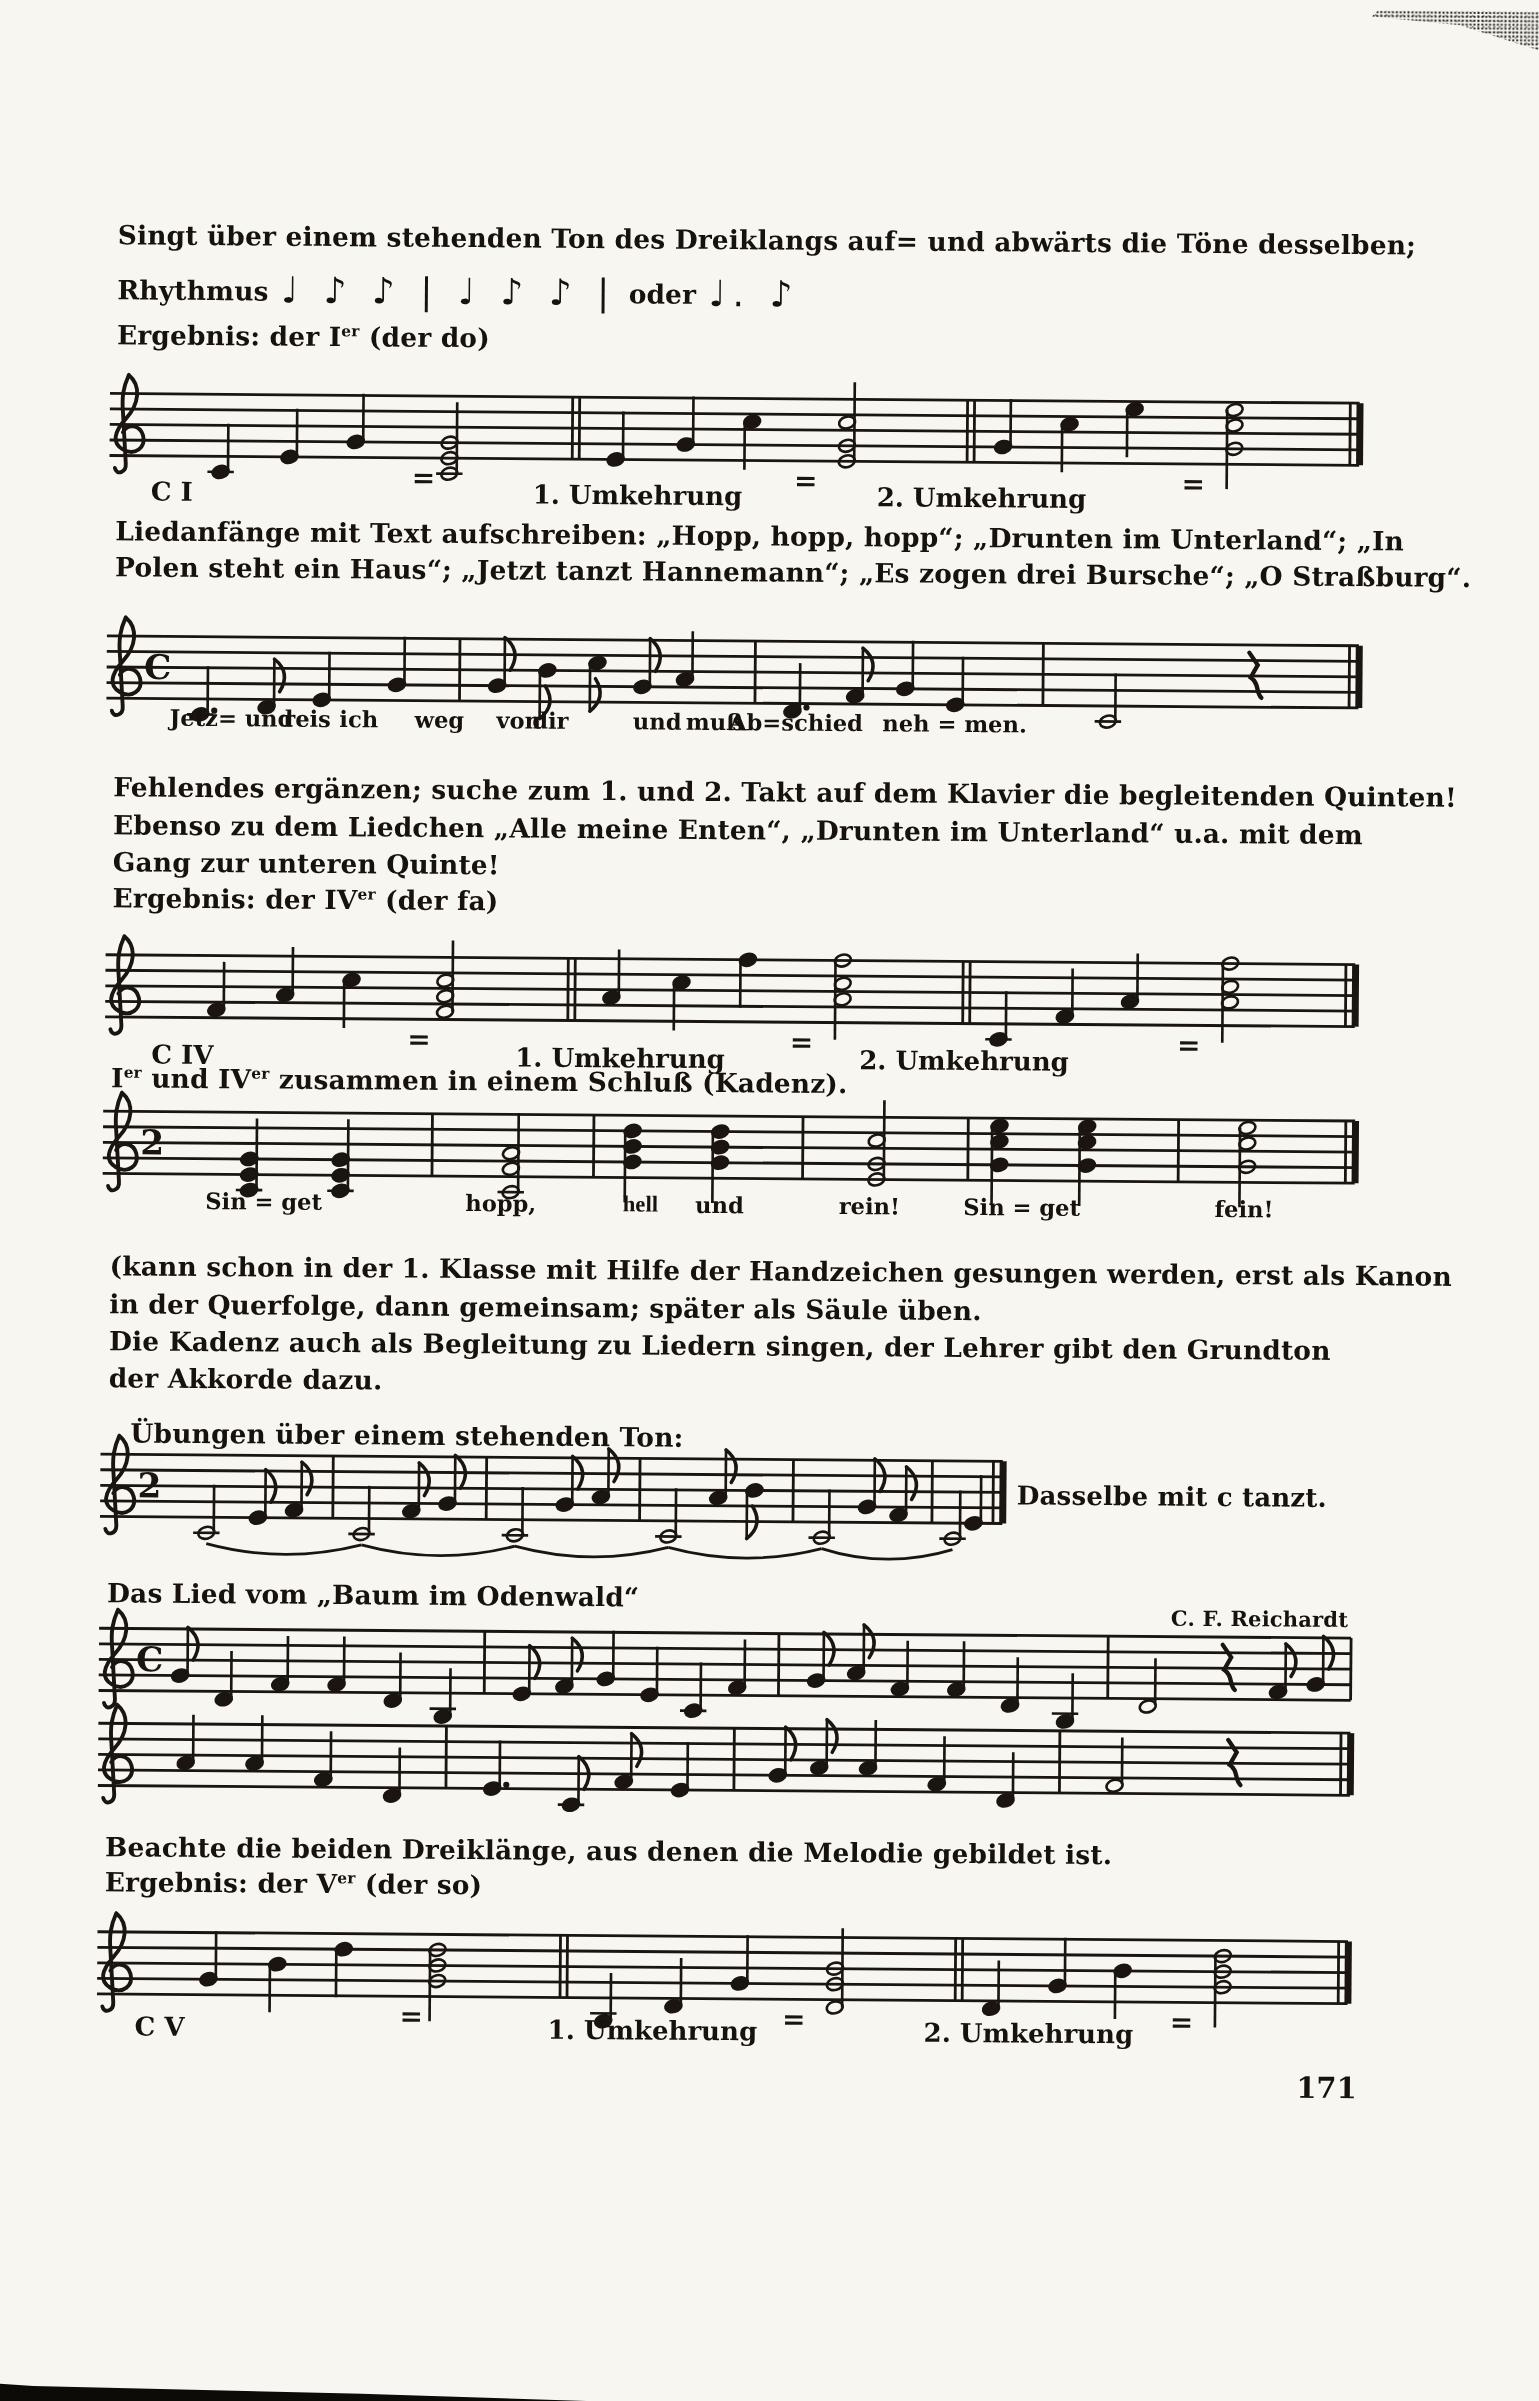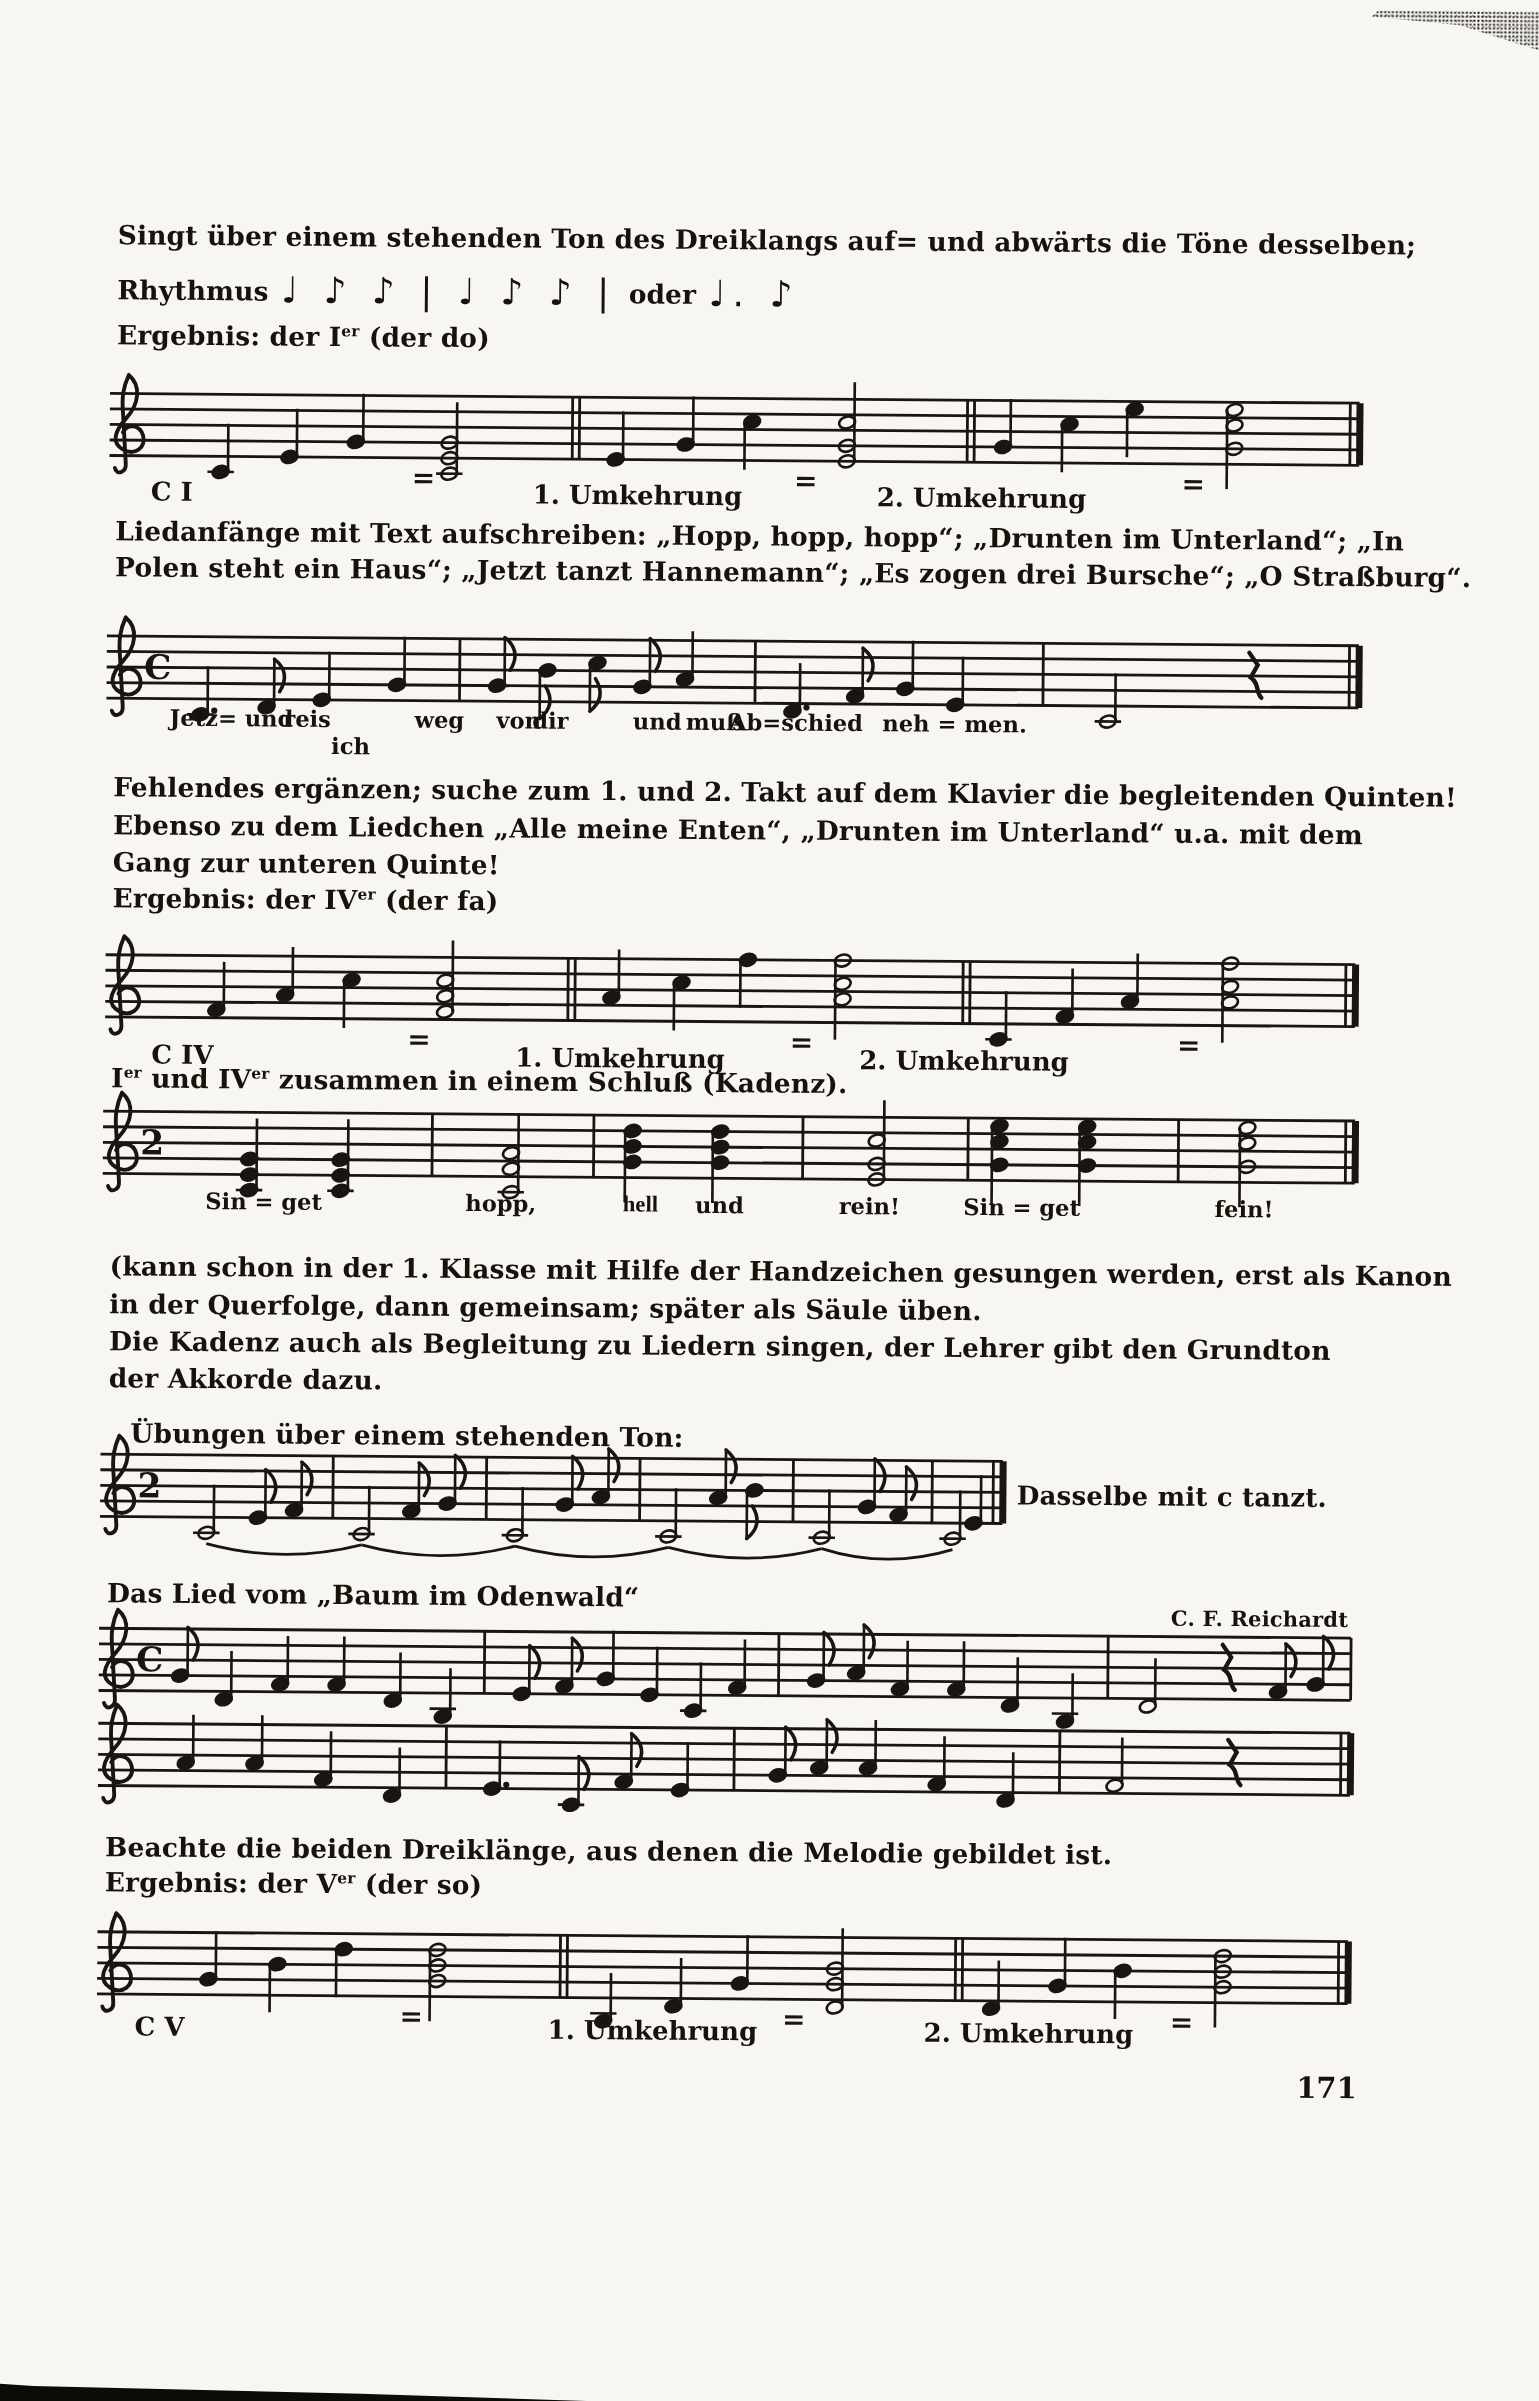--- a/index.html
+++ b/index.html
@@ -157,21 +157,21 @@
         <line x1="1216.28" y1="42" x2="1216.28" y2="122" stroke="#1a1510" stroke-width="3.6"></line>
         <line x1="1283" y1="142" x2="1317" y2="142" stroke="#1a1510" stroke-width="3.4"></line>
         <ellipse cx="1300" cy="142" rx="10.5" ry="7.5" transform="rotate(-16 1300 142)" fill="none" stroke="#1a1510" stroke-width="3.4"></ellipse>
         <line x1="1309.5" y1="140" x2="1309.5" y2="80" stroke="#1a1510" stroke-width="3.4"></line>
         <path d="M 1481.15 52 L 1492.15 68 L 1483.15 84 C 1495.15 92 1489.15 102 1497.15 110" fill="none" stroke="#1a1510" stroke-width="5.5" stroke-linecap="round"></path>
         <line x1="1610" y1="42" x2="1610" y2="122" stroke="#1a1510" stroke-width="3.6"></line>
         <rect x="1618" y="42" width="9" height="80" fill="#1a1510"></rect>
       </svg>
       <span class="lyric" style="left: 116px; top: 101px;">Jetz= und</span>
       <span class="lyric" style="left: 203px; top: 101px;">reis</span>
-      <span class="lyric" style="left: 248px; top: 101px; margin-top: 27px;">ich</span>
+      <span class="lyric" style="left: 256px; top: 101px;">ich</span>
       <span class="lyric" style="left: 335px; top: 101px;">weg</span>
       <span class="lyric" style="left: 391px; top: 101px; margin-left: 24px;">von</span>
       <span class="lyric" style="left: 448px; top: 101px;">dir</span>
       <span class="lyric" style="left: 553px; top: 101px;">und</span>
       <span class="lyric" style="left: 609px; top: 101px;">muß</span>
       <span class="lyric" style="left: 679px; top: 101px;">Ab=schied</span>
       <span class="lyric" style="left: 836px; top: 101px;">neh = men.</span>
     </div>
 
   <div class="line" style="left:118px;top:771px"><span>Fehlendes ergänzen; suche zum 1. und 2. Takt auf dem Klavier die begleitenden Quinten!</span></div>

